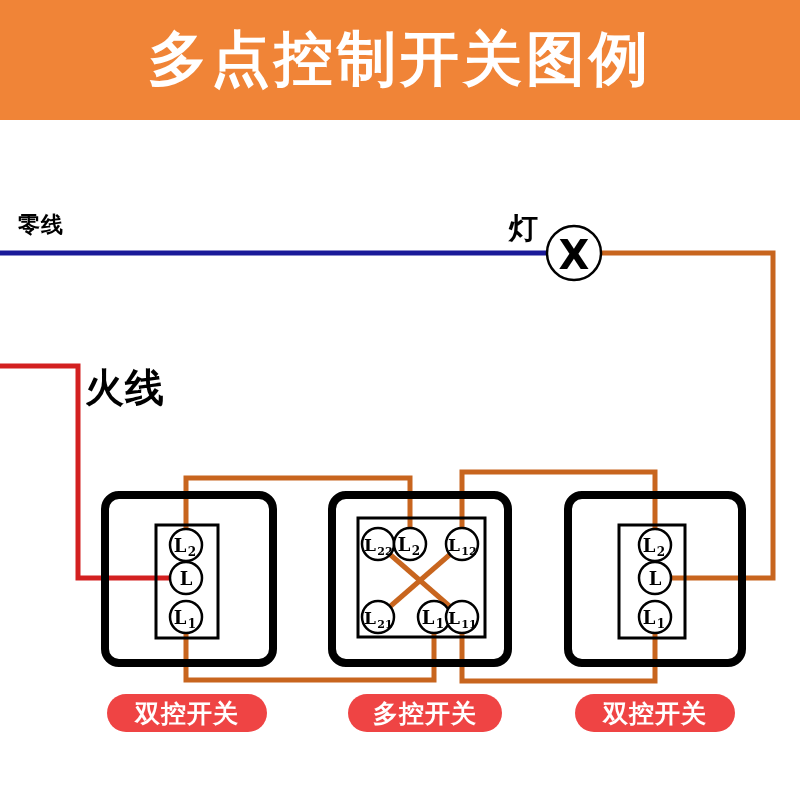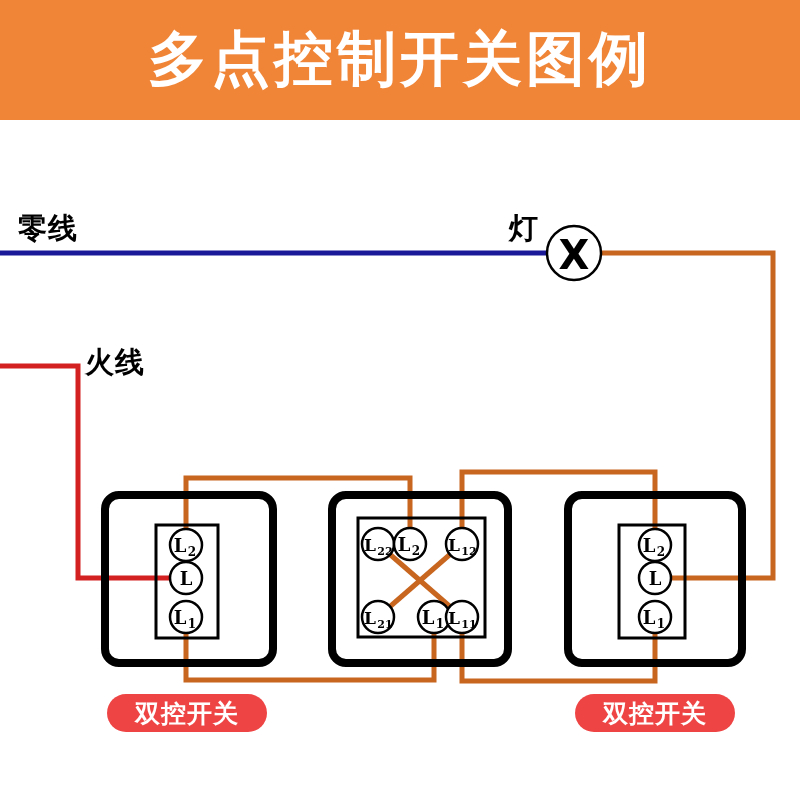--- a/index.html
+++ b/index.html
@@ -54,27 +54,27 @@
     position: absolute;
     font-family: "DejaVu Sans", "Liberation Sans", sans-serif;
     font-weight: bold;
     color: #000000;
     white-space: nowrap;
     line-height: 1;
   }
   #label-neutral {
     left: 18px;
     top: 214px;
-    font-size: 29px;
+    font-size: 22px;
     letter-spacing: 1px;
   }
   #label-live {
     left: 85px;
-    top: 348px;
-    font-size: 29px;
+    top: 368px;
+    font-size: 39px;
     letter-spacing: 1px;
   }
   #label-lamp {
     left: 509px;
     top: 214px;
     font-size: 29px;
   }
   .pill {
     position: absolute;
     height: 38px;
@@ -198,15 +198,16 @@
       <text x="574" y="269" font-family="DejaVu Sans, Liberation Sans, sans-serif" font-size="40" font-weight="bold" fill="#000000" text-anchor="middle">X</text>
     </g>
 
   </svg>
 
   <div class="wire-label" id="label-neutral">零线</div>
   <div class="wire-label" id="label-live">火线</div>
   <div class="wire-label" id="label-lamp">灯</div>
 
   <div class="pill" id="pill-0">双控开关</div>
+  <div class="pill" id="pill-1">多控开关</div>
   <div class="pill" id="pill-2">双控开关</div>
 
 </div>
 
 </body></html>

